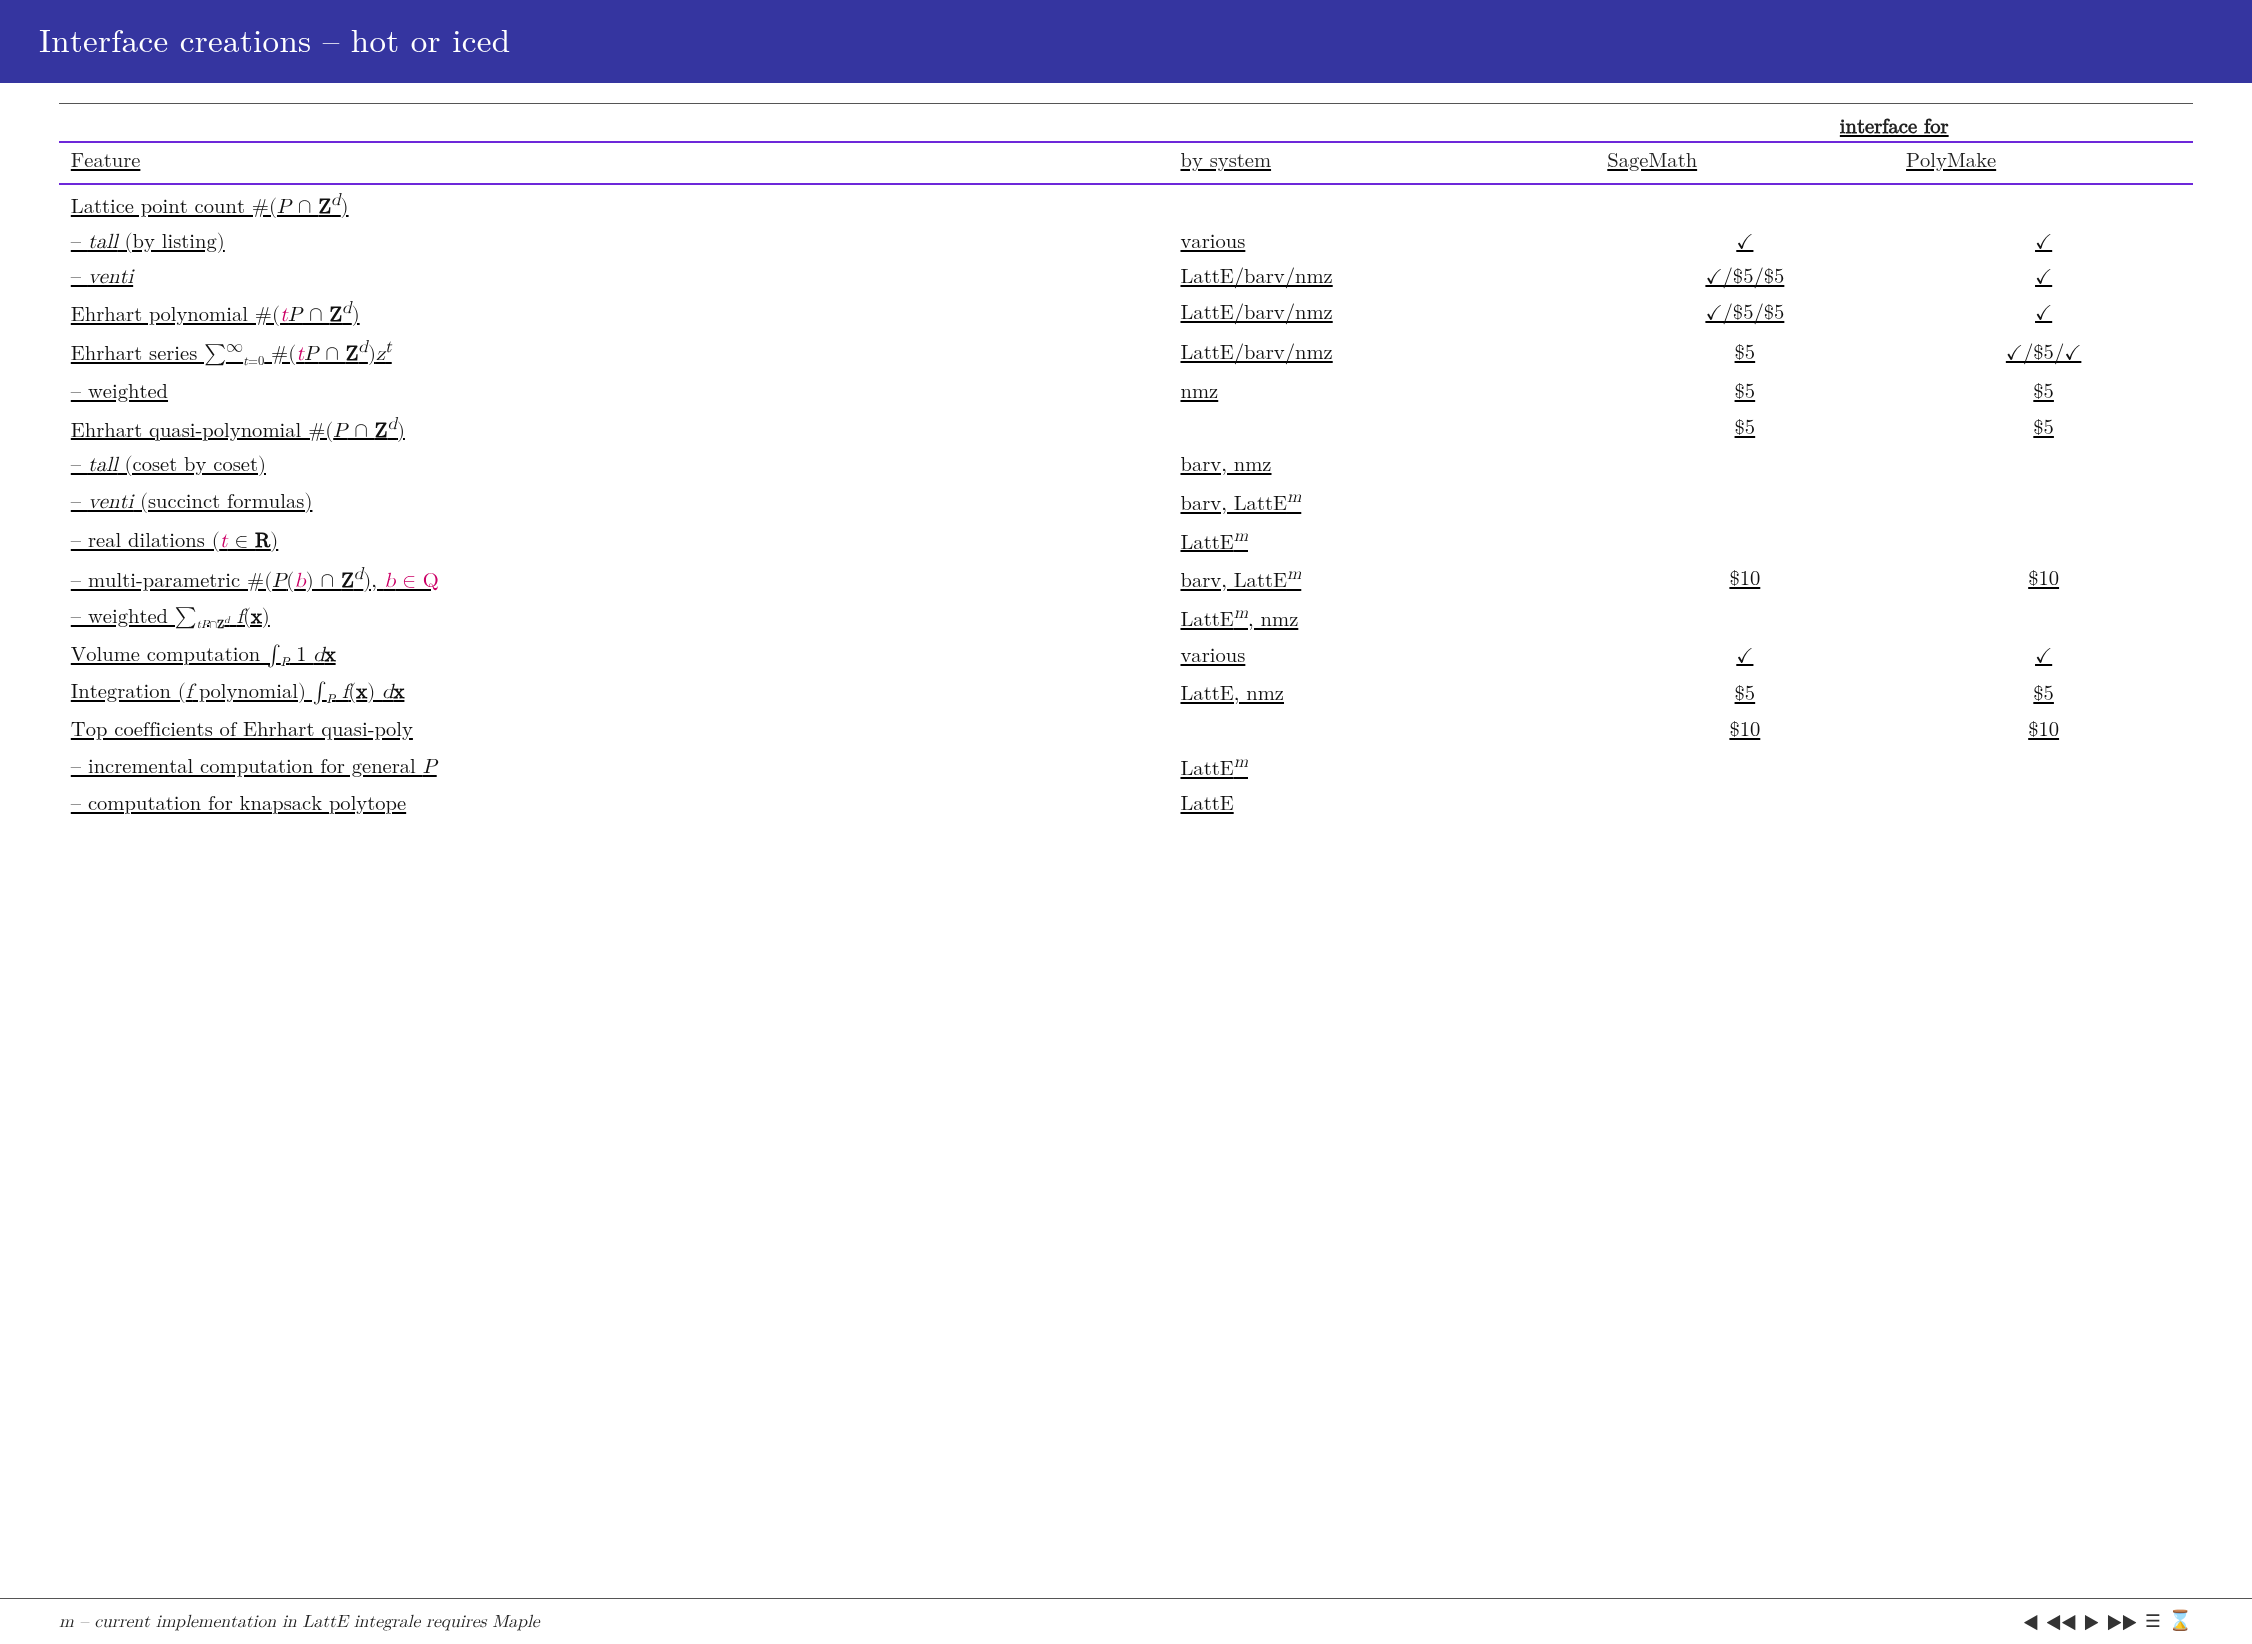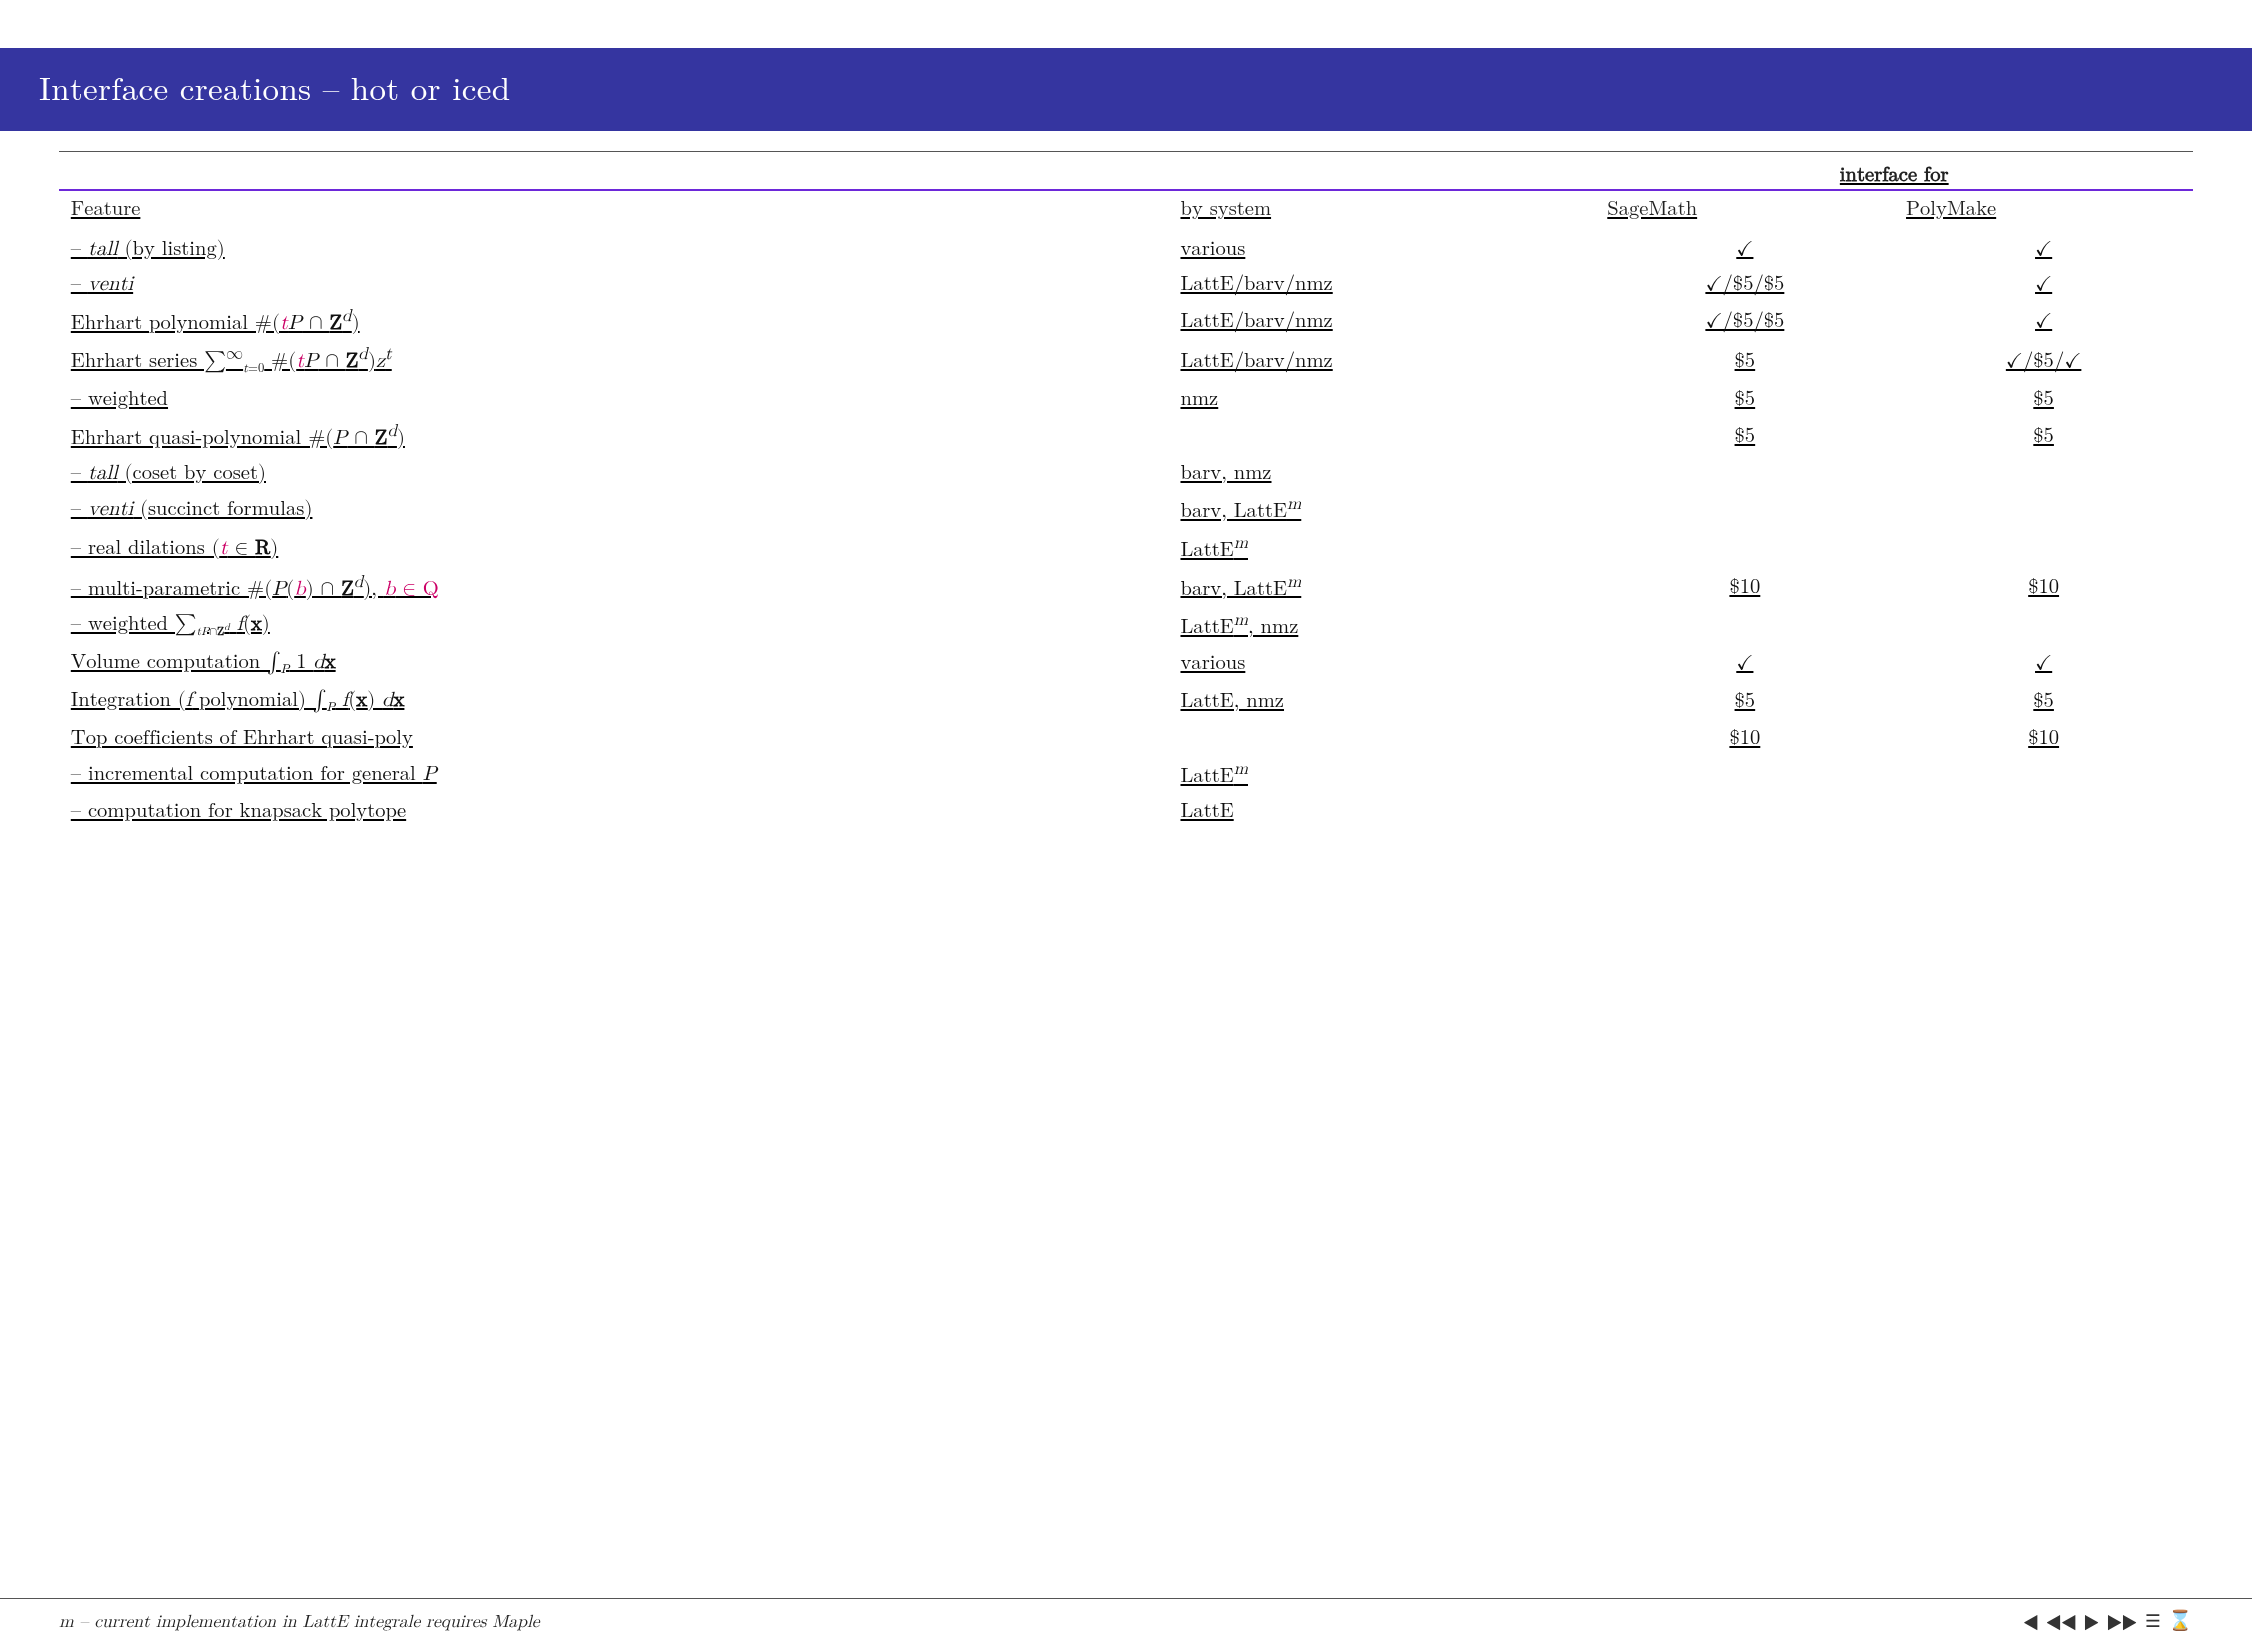--- a/index.html
+++ b/index.html
@@ -21,21 +21,20 @@
       background: #fff;
     }
 
     .header {
       background: #3535a0;
       color: #fff;
       padding: 21.6px 39px;
       font-size: 33px;
       font-weight: normal;
       letter-spacing: 0.01em;
-      margin-top: 48px;
     }
 
     .content {
       flex: 1;
       padding: 19.6px 59px 9.8px 59px;
       display: flex;
       flex-direction: column;
       text-decoration: underline;
     }
 
@@ -162,20 +161,26 @@
         </tr>
 
         <tr class="col-header-row thick-rule">
           <th class="feature-col">Feature</th>
           <th class="bysystem-col">by system</th>
           <th class="sage-col">SageMath</th>
           <th class="polymake-col">PolyMake</th>
         </tr>
       </thead>
       <tbody id="table-body">
+      <tr class="thick-rule">
+            <td class="feature-col">Lattice point count #(<i>P</i> ∩ <b>Z</b><sup><i>d</i></sup>)</td>
+            <td class="bysystem-col"></td>
+            <td class="sage-col"></td>
+            <td class="polymake-col"></td>
+          </tr>
           <tr>
             <td class="feature-col">– <i>tall</i> (by listing)</td>
             <td class="bysystem-col">various</td>
             <td class="sage-col">✓</td>
             <td class="polymake-col">✓</td>
           </tr>
           <tr>
             <td class="feature-col">– <i>venti</i></td>
             <td class="bysystem-col">LattE/barv/nmz</td>
             <td class="sage-col">✓/$5/$5</td>

